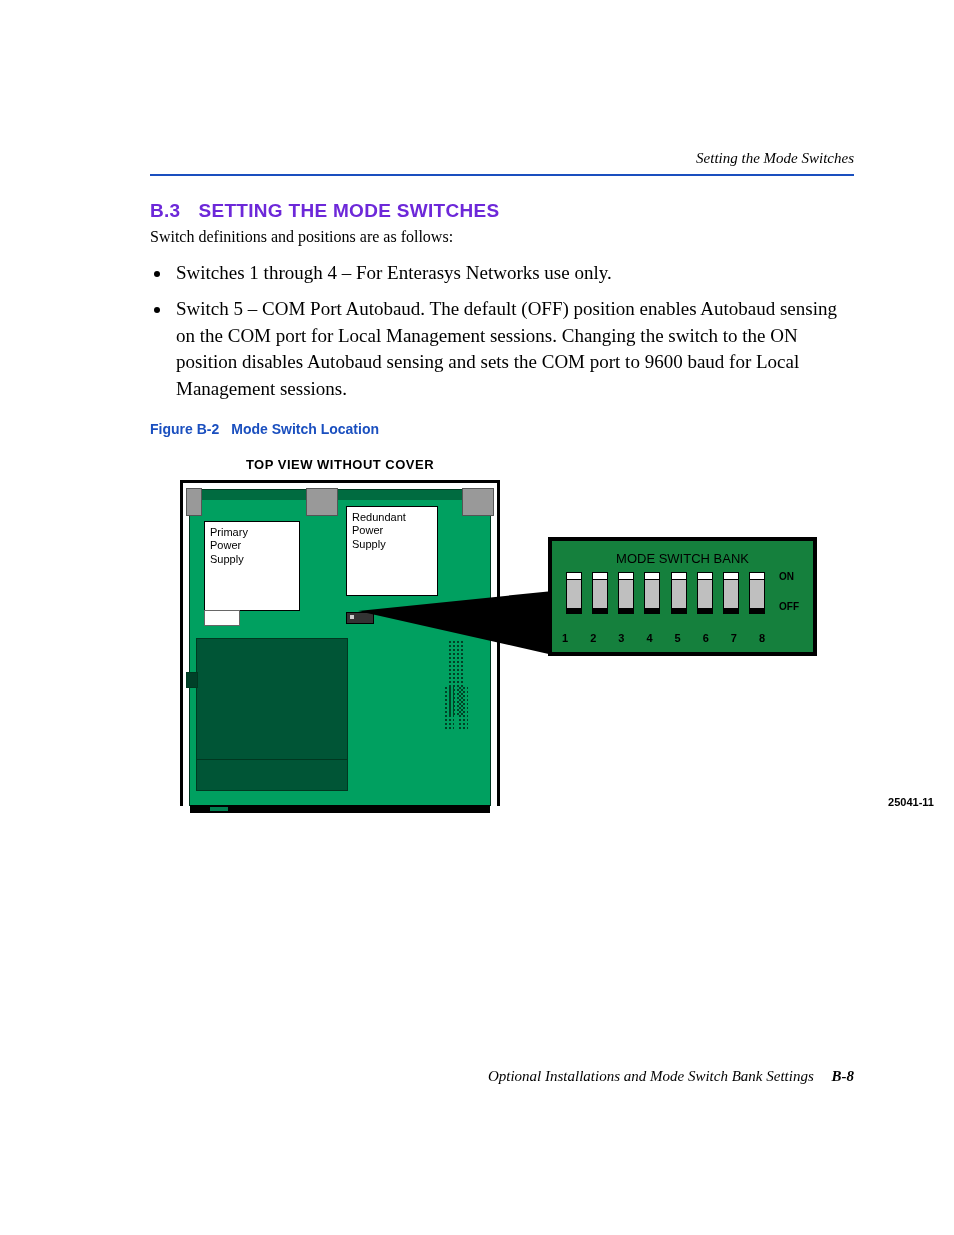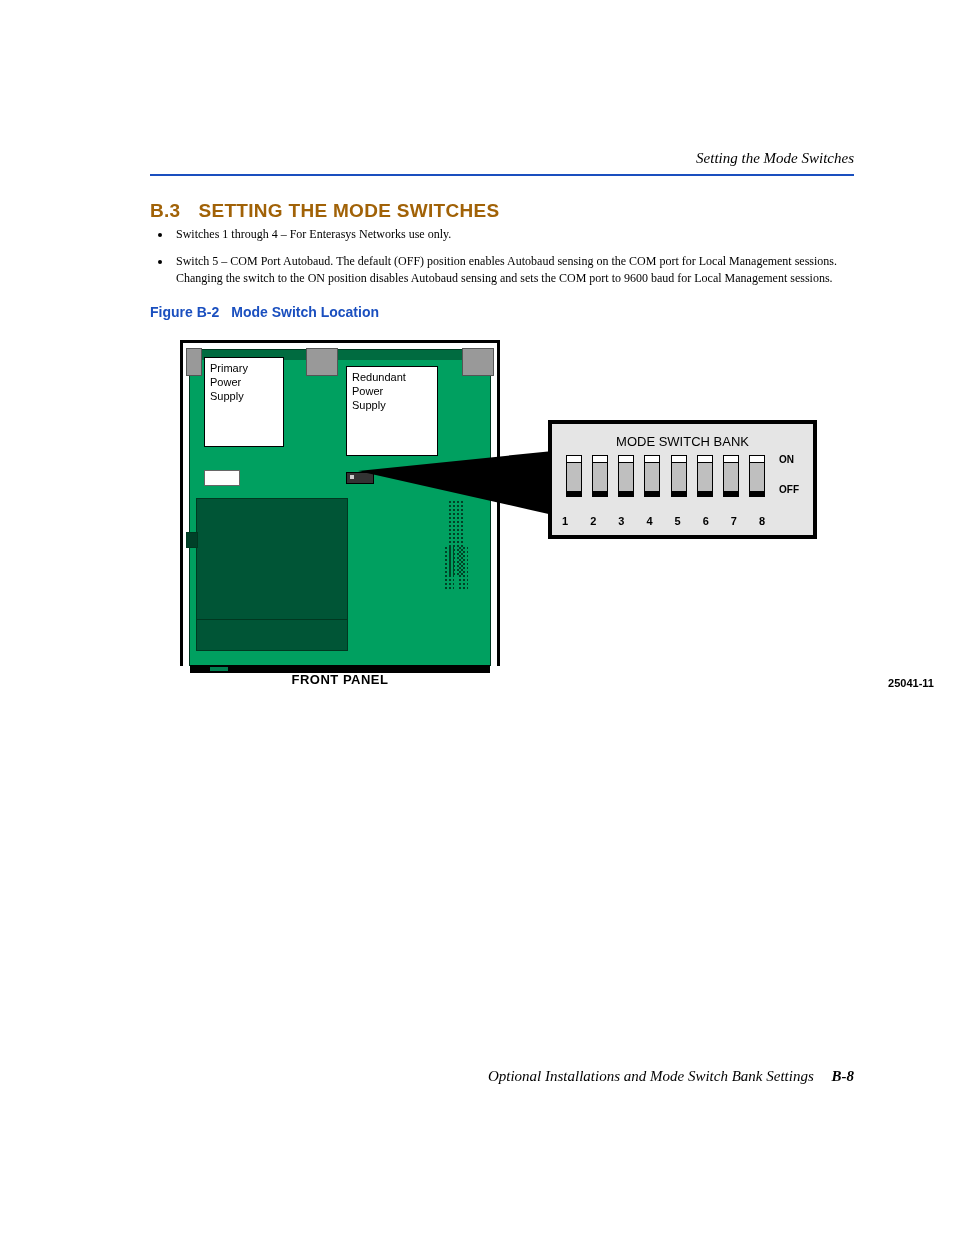--- a/index.html
+++ b/index.html
@@ -32,39 +32,39 @@
     background: #1a4fbf;
   }
   .content {
     position: absolute;
     top: 200px;
     left: 150px;
     right: 100px;
   }
   h2.section-title {
     font-family: Arial, Helvetica, sans-serif;
-    color: #a16207;
+    color: #6d28d9;
     font-size: 19px;
     font-weight: bold;
     margin: 0 0 4px 0;
     letter-spacing: 0.3px;
   }
   .section-title .num { margin-right: 18px; }
   p.body {
     font-size: 16px;
     line-height: 1.35;
     margin: 4px 0 12px 0;
   }
   .link { color: #1a4fbf; }
   ul.bullets {
     margin: 4px 0 14px 22px;
     padding: 0;
   }
   ul.bullets li {
-    font-size: 12px;
+    font-size: 19px;
     line-height: 1.4;
     margin-bottom: 10px;
     list-style-type: disc;
     padding-left: 4px;
   }
   .fig-caption {
     font-family: Arial, Helvetica, sans-serif;
     color: #1a4fbf;
     font-weight: bold;
     font-size: 14px;
@@ -157,21 +157,21 @@
   }
   .pointer svg { position: absolute; left: 0; top: 0; }
 
   
   .detail {
     position: absolute;
     left: 368px;
     top: 80px;
     width: 245px;
     border: 4px solid #000;
-    background: #e5e5e5;
+    background: #15803d;
     padding: 10px 8px 8px 8px;
     font-family: Arial, Helvetica, sans-serif;
   }
   .detail .title {
     text-align: center;
     font-size: 13px;
     margin-bottom: 8px;
   }
   .dip-area {
     position: relative;
@@ -245,41 +245,43 @@
 <div class="page">
   <div class="running-head">Setting the Mode Switches</div>
   <div class="rule"></div>
 
   <div class="content">
     <h2 class="section-title">
       <span class="num">B.3</span><span>SETTING THE MODE SWITCHES</span>
     </h2>
 
 
+    <p class="body">Switch definitions and positions are as follows:</p>
 
     <ul class="bullets">
       <li>Switches 1 through 4 – For Enterasys Networks use only.</li>
       <li>Switch 5 – COM Port Autobaud. The default (OFF) position enables Autobaud sensing on the COM port for Local Management sessions. Changing the switch to the ON position disables Autobaud sensing and sets the COM port to 9600 baud for Local Management sessions.</li>
     </ul>
 
     <div class="fig-caption">
       <span class="fignum">Figure B-2</span><span>Mode Switch Location</span>
     </div>
 
     <div class="figure-wrap">
+      <div class="top-label">TOP VIEW WITHOUT COVER</div>
 
       <div class="board-frame">
         <div class="pcb">
           <div class="dark-strip-top"></div>
 
           <div class="gray-tab" style="left:-4px; top:-2px; width:14px; height:26px;"></div>
           <div class="gray-tab" style="left:116px; top:-2px; width:30px; height:26px;"></div>
           <div class="gray-tab" style="right:-4px; top:-2px; width:30px; height:26px;"></div>
 
-          <div class="psu-box" style="left:14px; top:7px; width:80px; height:90px;">
+          <div class="psu-box" style="left:14px; top:31px; width:96px; height:90px;">
             <span style="white-space:pre-line;">Primary
 Power
 Supply</span>
           </div>
           <div class="psu-box" style="left:156px; top:16px; width:92px; height:90px;">
             <span style="white-space:pre-line;">Redundant
 Power
 Supply</span>
           </div>
 
@@ -356,21 +358,20 @@
           <span>2</span>
           <span>3</span>
           <span>4</span>
           <span>5</span>
           <span>6</span>
           <span>7</span>
           <span>8</span>
         </div>
       </div>
 
-      <div class="bottom-label">FRONT PANEL</div>
       <div class="fig-id">25041-11</div>
     </div>
   </div>
 
   <div class="footer">
     <span class="title">Optional Installations and Mode Switch Bank Settings</span>
     <span class="pn">B-8</span>
   </div>
 </div>
 

